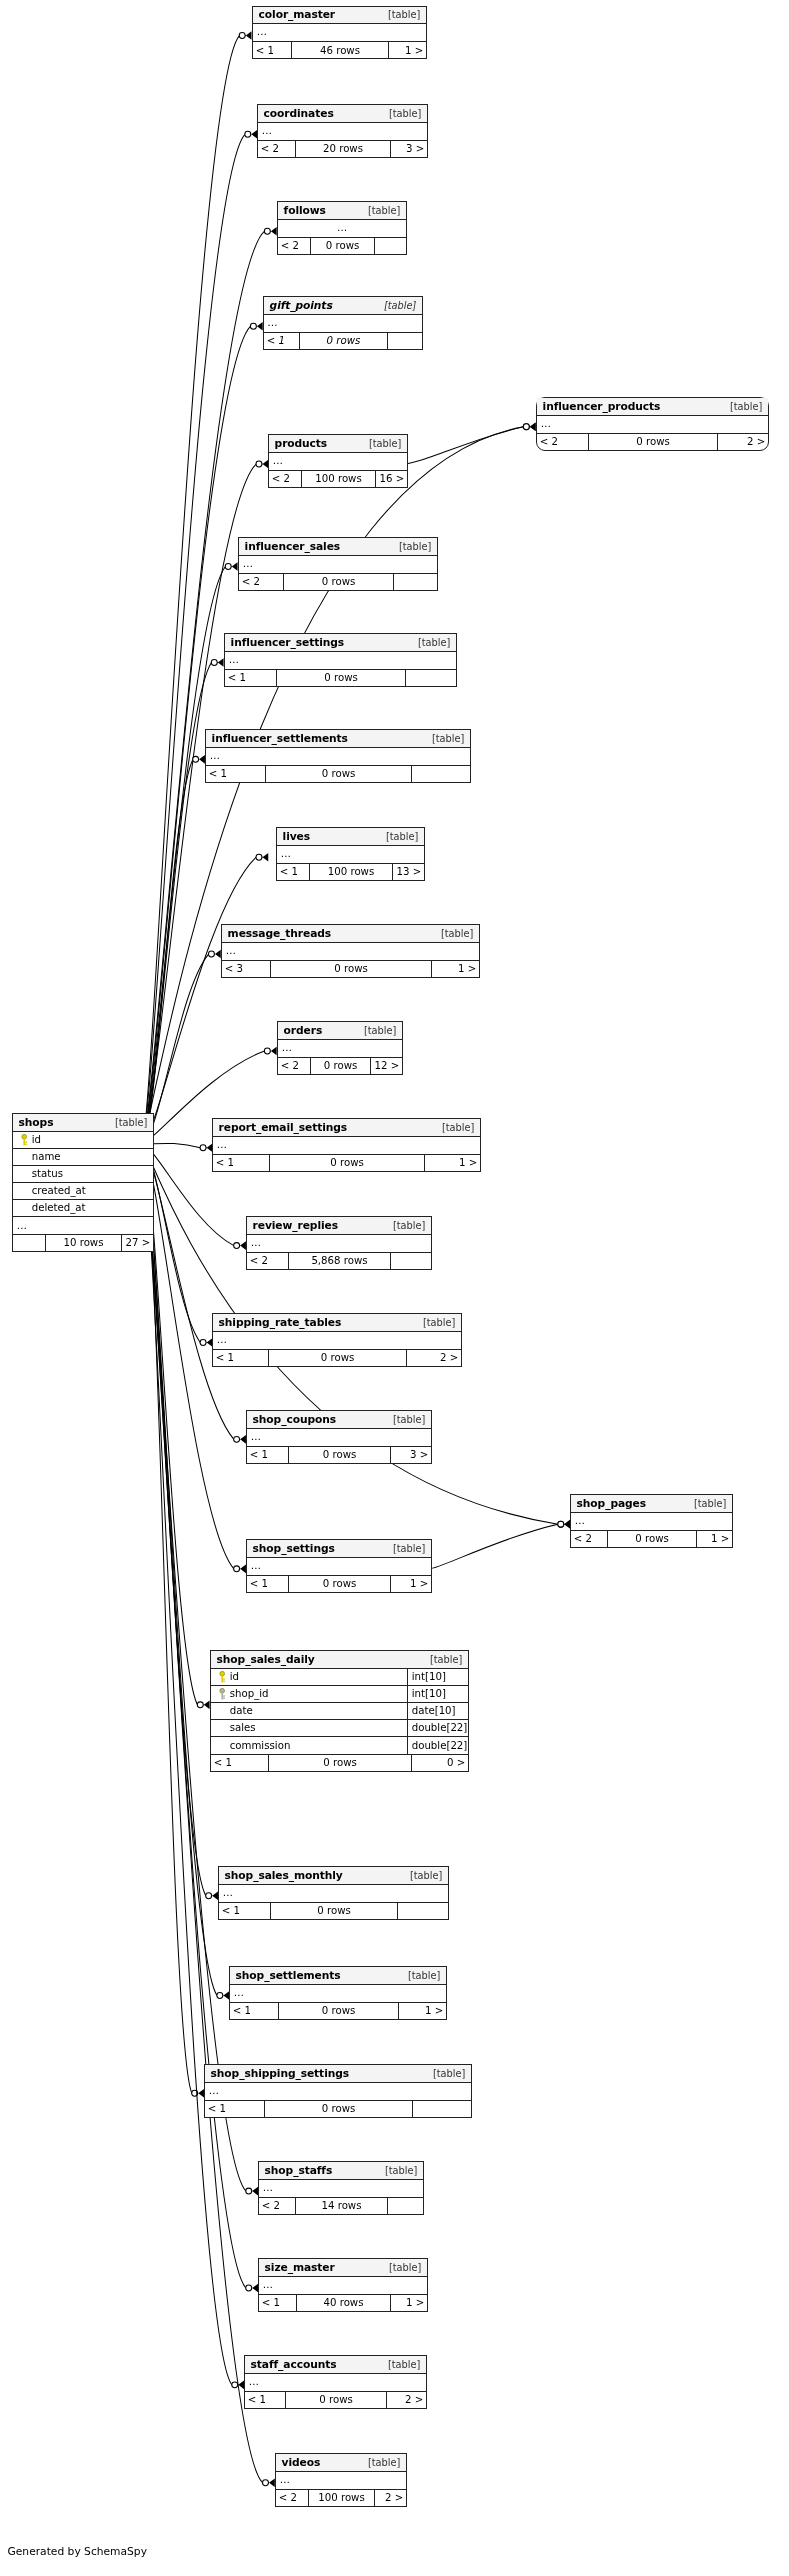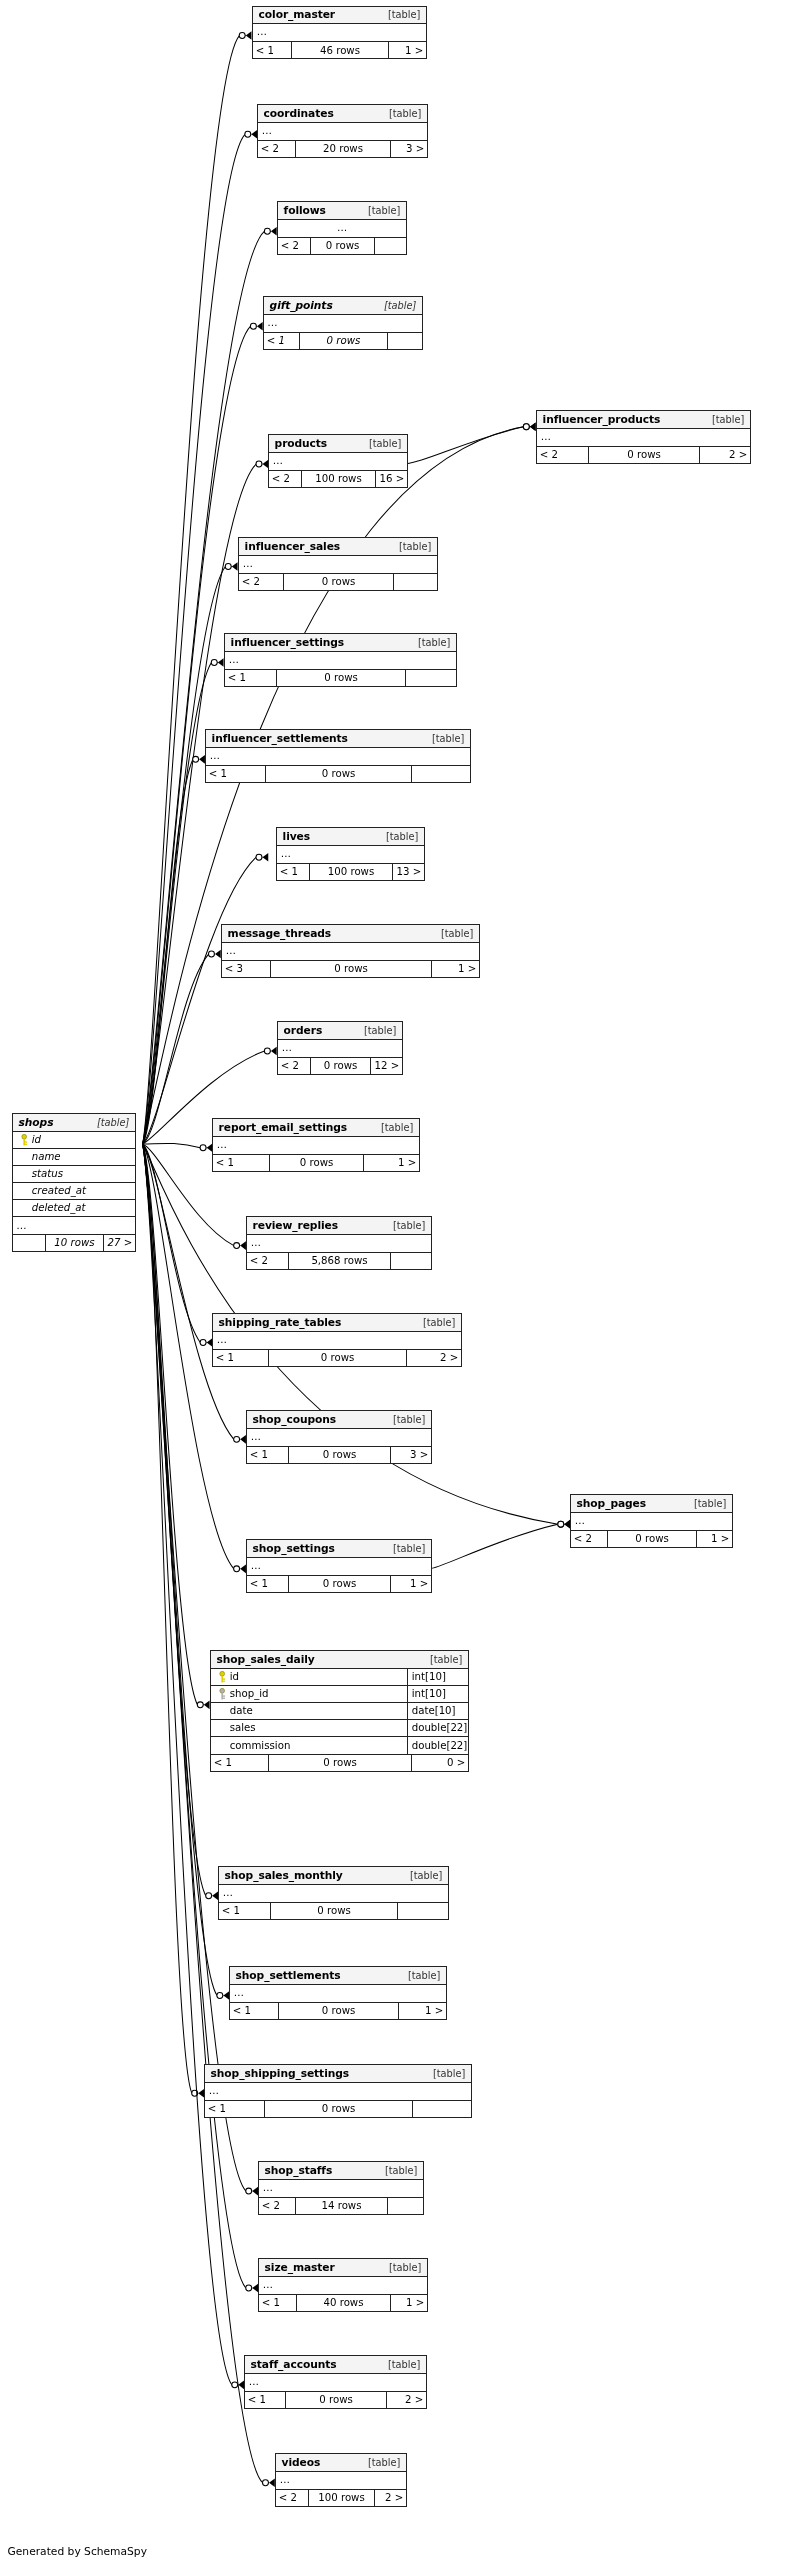--- a/index.html
+++ b/index.html
@@ -261,21 +261,21 @@
         </div>
         <div class="tn-body">
           <div class="tn-ellipsis">…</div>
         </div>
         <div class="tn-foot">
           <span class="tf-cell tf-left" style="width:35px">&lt; 1</span>
           <span class="tf-cell tf-mid">0 rows</span>
           <span class="tf-cell tf-right" style="width:35px"></span>
         </div>
       </div>
-      <div class="table-node" style="left: 536px; top: 410px; width: 215px;">
+      <div class="table-node" style="left: 536px; top: 397px; width: 233px; border-radius: 9px;">
         <div class="tn-head">
           <span class="tn-name">influencer_products</span>
           <span class="tn-type">[table]</span>
         </div>
         <div class="tn-body">
           <div class="tn-ellipsis">…</div>
         </div>
         <div class="tn-foot">
           <span class="tf-cell tf-left" style="width:51px">&lt; 2</span>
           <span class="tf-cell tf-mid">0 rows</span>
@@ -373,21 +373,21 @@
         </div>
         <div class="tn-body">
           <div class="tn-ellipsis">…</div>
         </div>
         <div class="tn-foot">
           <span class="tf-cell tf-left" style="width:32px">&lt; 2</span>
           <span class="tf-cell tf-mid">0 rows</span>
           <span class="tf-cell tf-right" style="width:32px">12 &gt;</span>
         </div>
       </div>
-      <div class="table-node" style="left: 212px; top: 1118px; width: 208px;">
+      <div class="table-node" style="left: 212px; top: 1118px; width: 269px;">
         <div class="tn-head">
           <span class="tn-name">report_email_settings</span>
           <span class="tn-type">[table]</span>
         </div>
         <div class="tn-body">
           <div class="tn-ellipsis">…</div>
         </div>
         <div class="tn-foot">
           <span class="tf-cell tf-left" style="width:56px">&lt; 1</span>
           <span class="tf-cell tf-mid">0 rows</span>
@@ -401,21 +401,21 @@
         </div>
         <div class="tn-body">
           <div class="tn-ellipsis">…</div>
         </div>
         <div class="tn-foot">
           <span class="tf-cell tf-left" style="width:41px">&lt; 2</span>
           <span class="tf-cell tf-mid">5,868 rows</span>
           <span class="tf-cell tf-right" style="width:41px"></span>
         </div>
       </div>
-      <div class="table-node" style="left: 12px; top: 1113px; width: 124px; font-style: italic;">
+      <div class="table-node" style="left: 12px; top: 1113px; width: 142px;">
         <div class="tn-head">
           <span class="tn-name">shops</span>
           <span class="tn-type">[table]</span>
         </div>
         <div class="tn-body">
           <div class="tn-col">
             <span class="tn-col-name">
               <span class="keyslot">
                 <svg class="key-svg" width="8.4" height="12" viewBox="0 0 9 13">
                   <circle cx="4.5" cy="3" r="2.6" fill="#e0d000" stroke="#7a7a00" stroke-width="0.6"></circle>

